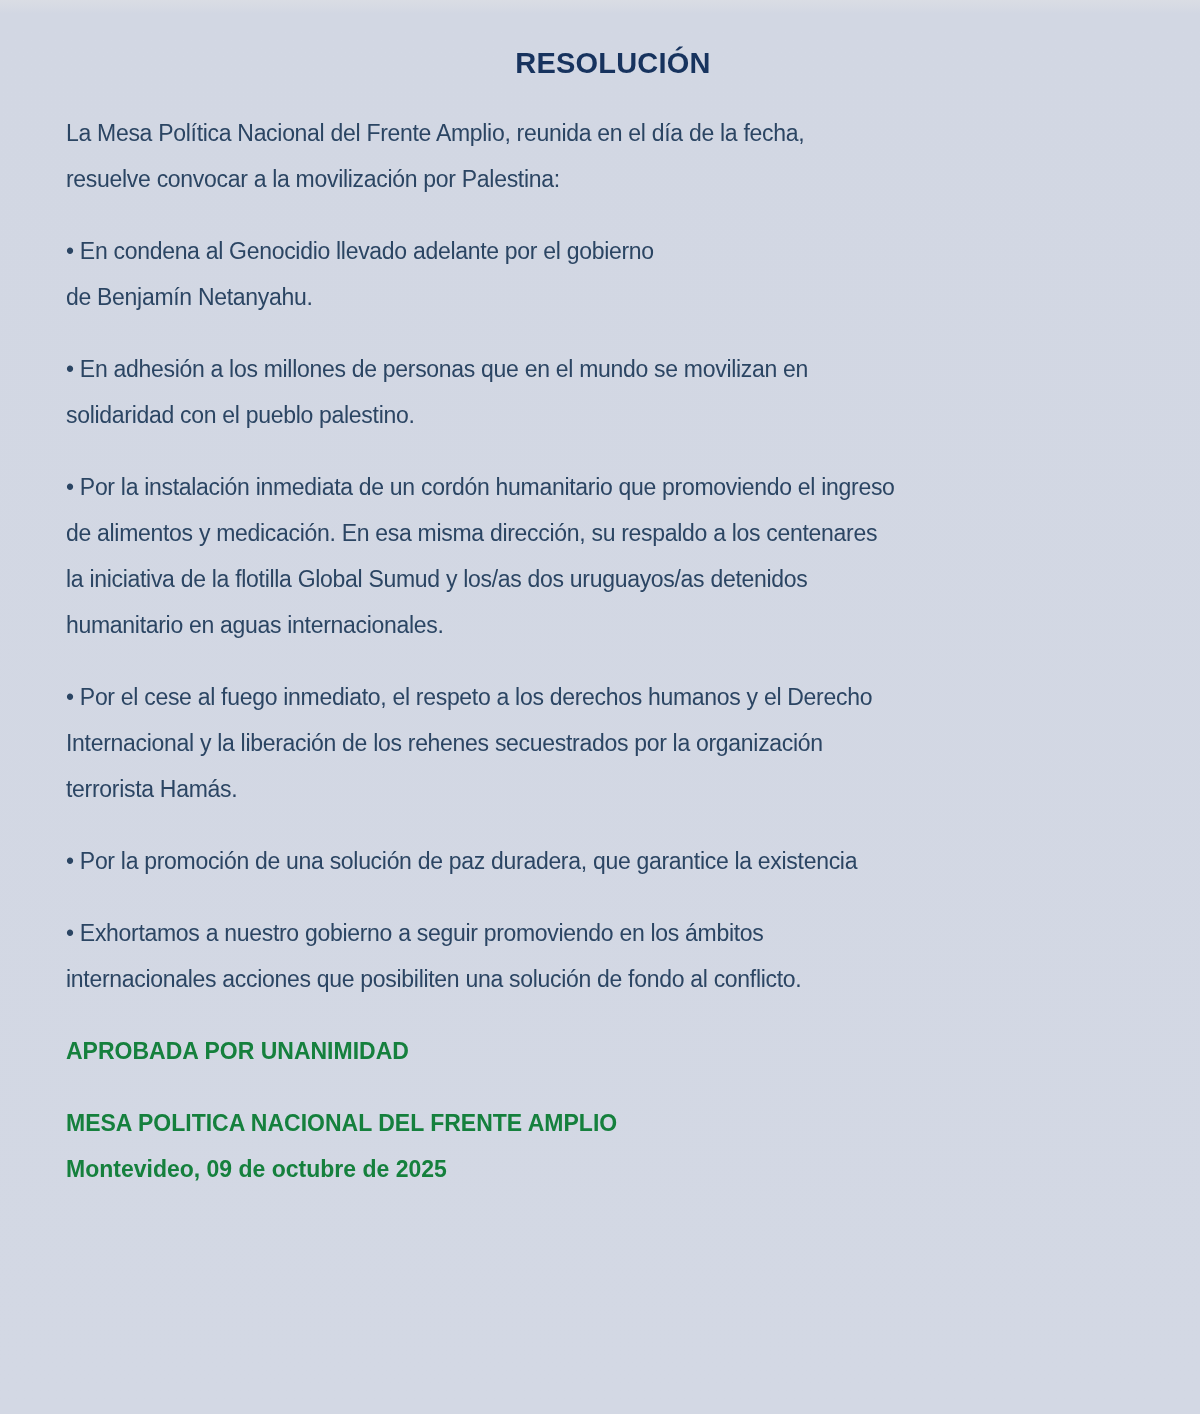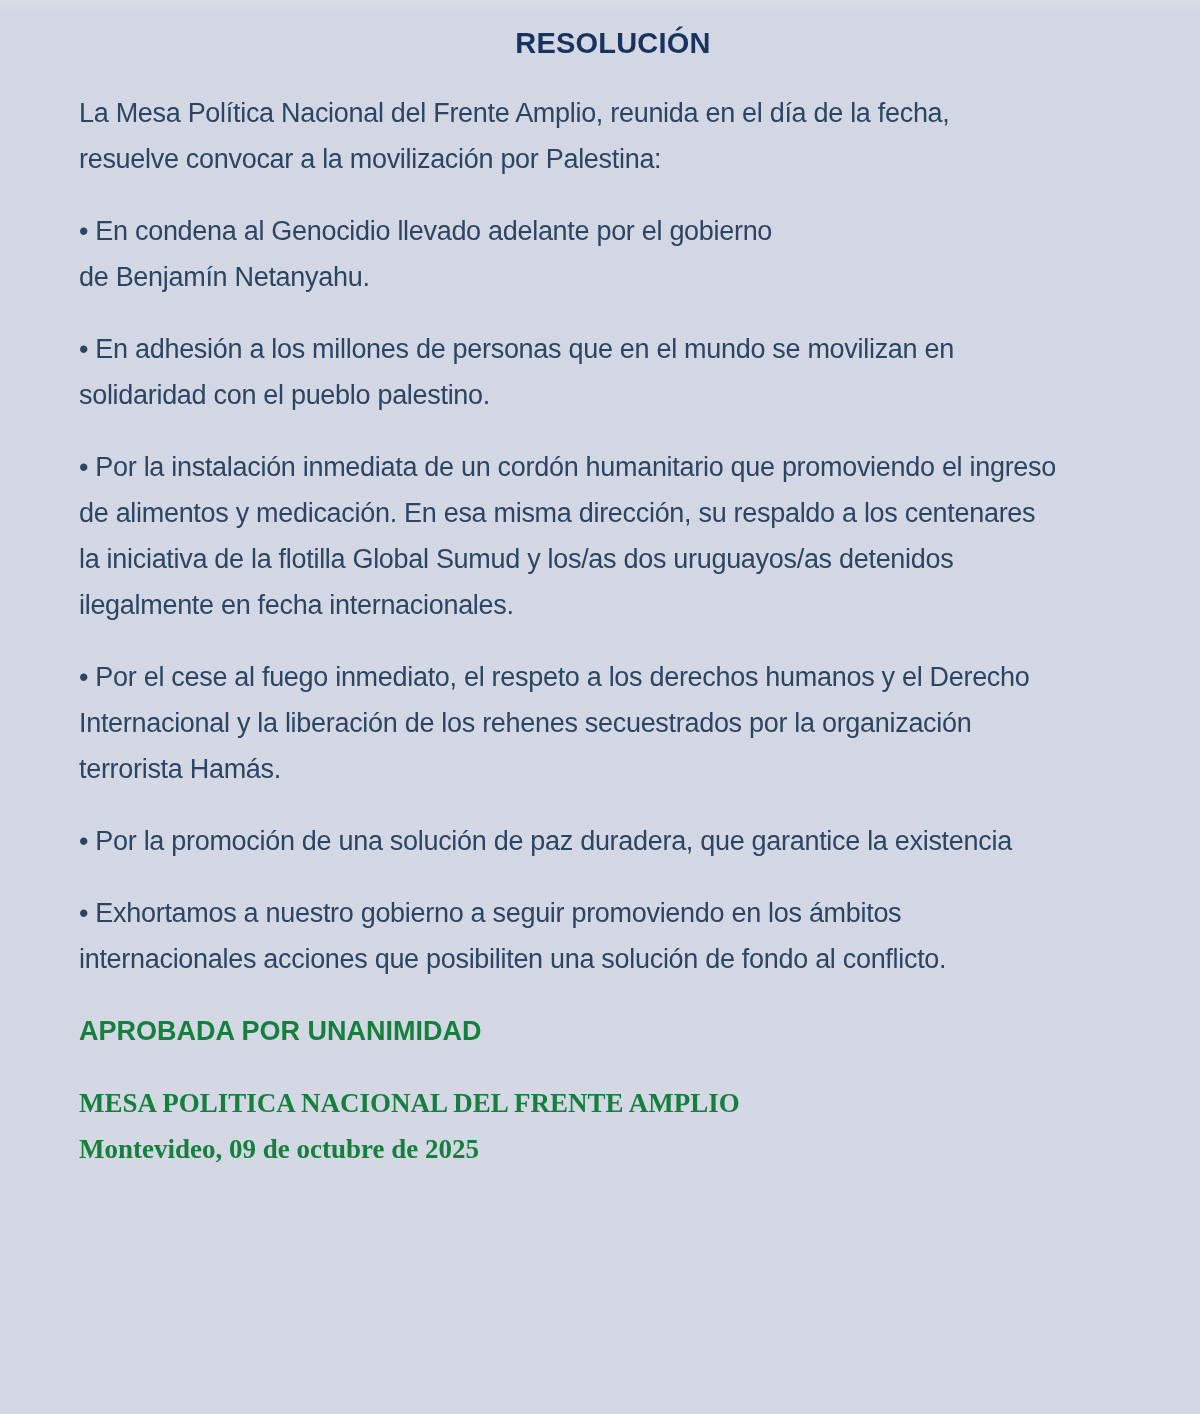--- a/index.html
+++ b/index.html
@@ -10,45 +10,43 @@
     width: 1200px;
     height: 1414px;
     background: linear-gradient(180deg, #dadde4 0px, #d2d7e3 14px, #d3d8e4 100%);
     font-family: "Liberation Sans", "DejaVu Sans", sans-serif;
     overflow: hidden;
   }
   .doc {
     box-sizing: border-box;
     width: 1200px;
     height: 1414px;
-    padding: 20px 40px 0 66px;
+    padding: 40px 40px 0 66px;
   }
   .doc-title {
     font-size: 29px;
     font-weight: 700;
     line-height: 46px;
     text-align: center;
     color: #17335e;
     letter-spacing: 0.2px;
     margin: 0 0 24px 0;
   }
   .para {
     margin: 0 0 26px 0;
   }
   .para:last-child {
     margin-bottom: 0;
-    font-family: Liberation Serif, serif;
   }
   .line {
-    font-size: 27px;
+    font-size: 23px;
     line-height: 46px;
     color: #2b4563;
     letter-spacing: -0.3px;
     white-space: nowrap;
-    margin-left: 13px;
   }
   .bold .line {
     font-weight: 700;
     color: #15803d;
     letter-spacing: 0px;
   }
 </style>
 </head>
 <body>
 
@@ -68,21 +66,21 @@
 
   <div class="para">
     <div class="line">• En adhesión a los millones de personas que en el mundo se movilizan en</div>
     <div class="line">solidaridad con el pueblo palestino.</div>
   </div>
 
   <div class="para">
     <div class="line">• Por la instalación inmediata de un cordón humanitario que promoviendo el ingreso</div>
     <div class="line">de alimentos y medicación. En esa misma dirección, su respaldo a los centenares</div>
     <div class="line">la iniciativa de la flotilla Global Sumud y los/as dos uruguayos/as detenidos</div>
-    <div class="line">ilegalmente en fecha internacionales.</div>
+    <div class="line">humanitario en aguas internacionales.</div>
   </div>
 
   <div class="para">
     <div class="line">• Por el cese al fuego inmediato, el respeto a los derechos humanos y el Derecho</div>
     <div class="line">Internacional y la liberación de los rehenes secuestrados por la organización</div>
     <div class="line">terrorista Hamás.</div>
   </div>
 
   <div class="para">
     <div class="line">• Por la promoción de una solución de paz duradera, que garantice la existencia</div>

